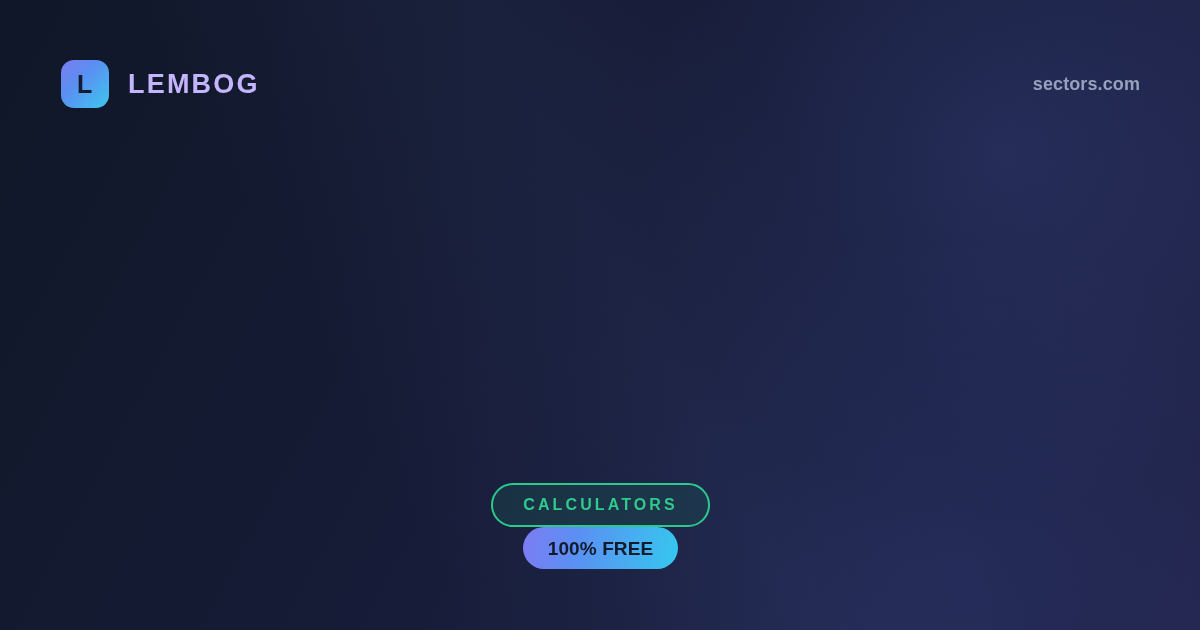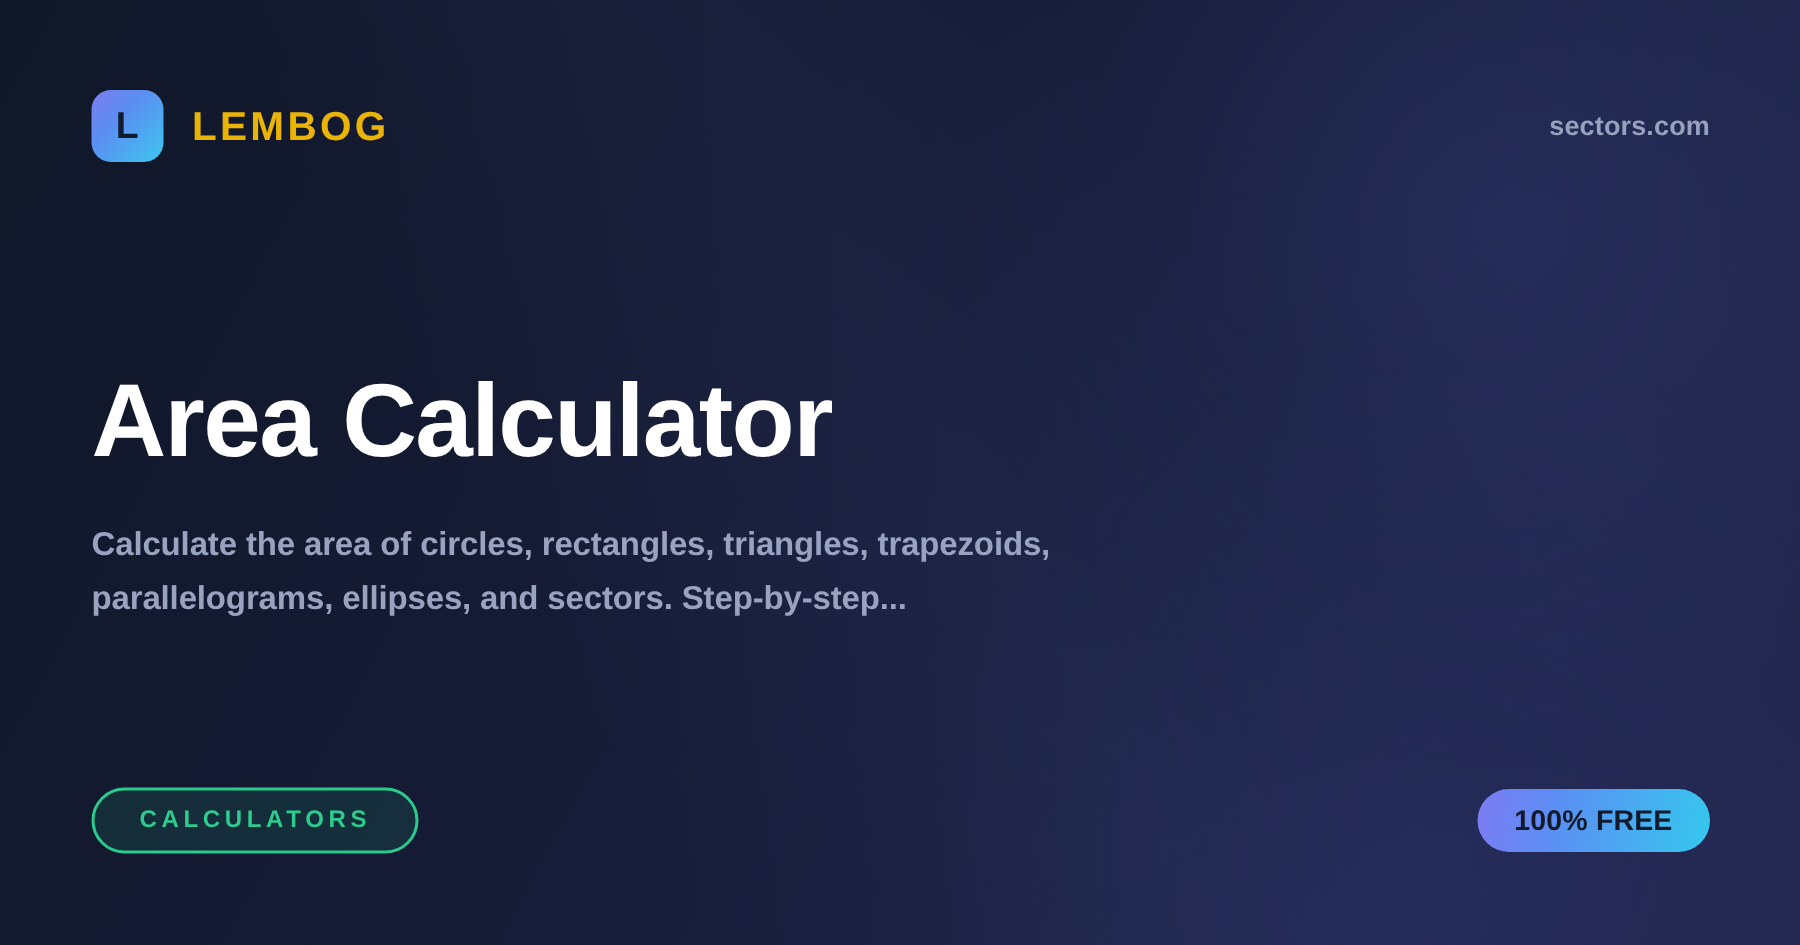--- a/index.html
+++ b/index.html
@@ -94,21 +94,21 @@
   .brand-mark-letter {
     font-size: 25px;
     font-weight: bold;
     color: #111a2e;
     line-height: 1;
     letter-spacing: 0.5px;
   }
   .brand-name {
     font-size: 27px;
     font-weight: bold;
-    color: #eab308;
+    color: #c4b5fd;
     letter-spacing: 2.2px;
     line-height: 1;
   }
   .site-url {
     font-size: 18px;
     font-weight: bold;
     color: #97a0bd;
     letter-spacing: 0.1px;
   }
 
@@ -138,20 +138,21 @@
 
   
   .footer {
     position: absolute;
     left: 61px;
     right: 60px;
     bottom: 61px;
     display: flex;
     align-items: center;
     justify-content: space-between;
+    flex-direction: column;
   }
   .category-pill {
     display: inline-flex;
     align-items: center;
     justify-content: center;
     height: 44px;
     padding: 0 30px;
     border: 2px solid #2bc98c;
     border-radius: 999px;
     background: rgba(25, 92, 82, 0.30);
@@ -193,24 +194,20 @@
       <div class="brand">
         <div class="brand-mark">
           <span class="brand-mark-letter">L</span>
         </div>
         <span class="brand-name">LEMBOG</span>
       </div>
 
       <span class="site-url">sectors.com</span>
     </div>
 
-    <div class="main">
-      <h1 class="page-title">Area Calculator</h1>
-      <p class="page-subtitle">Calculate the area of circles, rectangles, triangles, trapezoids, parallelograms, ellipses, and sectors. Step-by-step...</p>
-    </div>
 
     <div class="footer">
       <span class="category-pill">CALCULATORS</span>
       <span class="free-badge">100% FREE</span>
     </div>
 
   </div>
 </div>
 
 </body></html>

